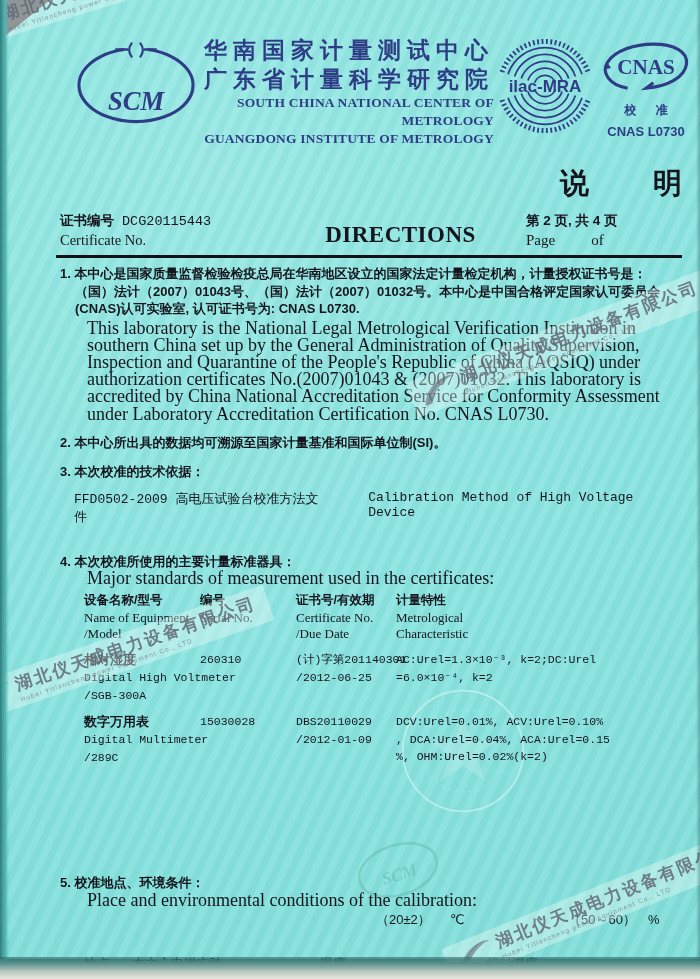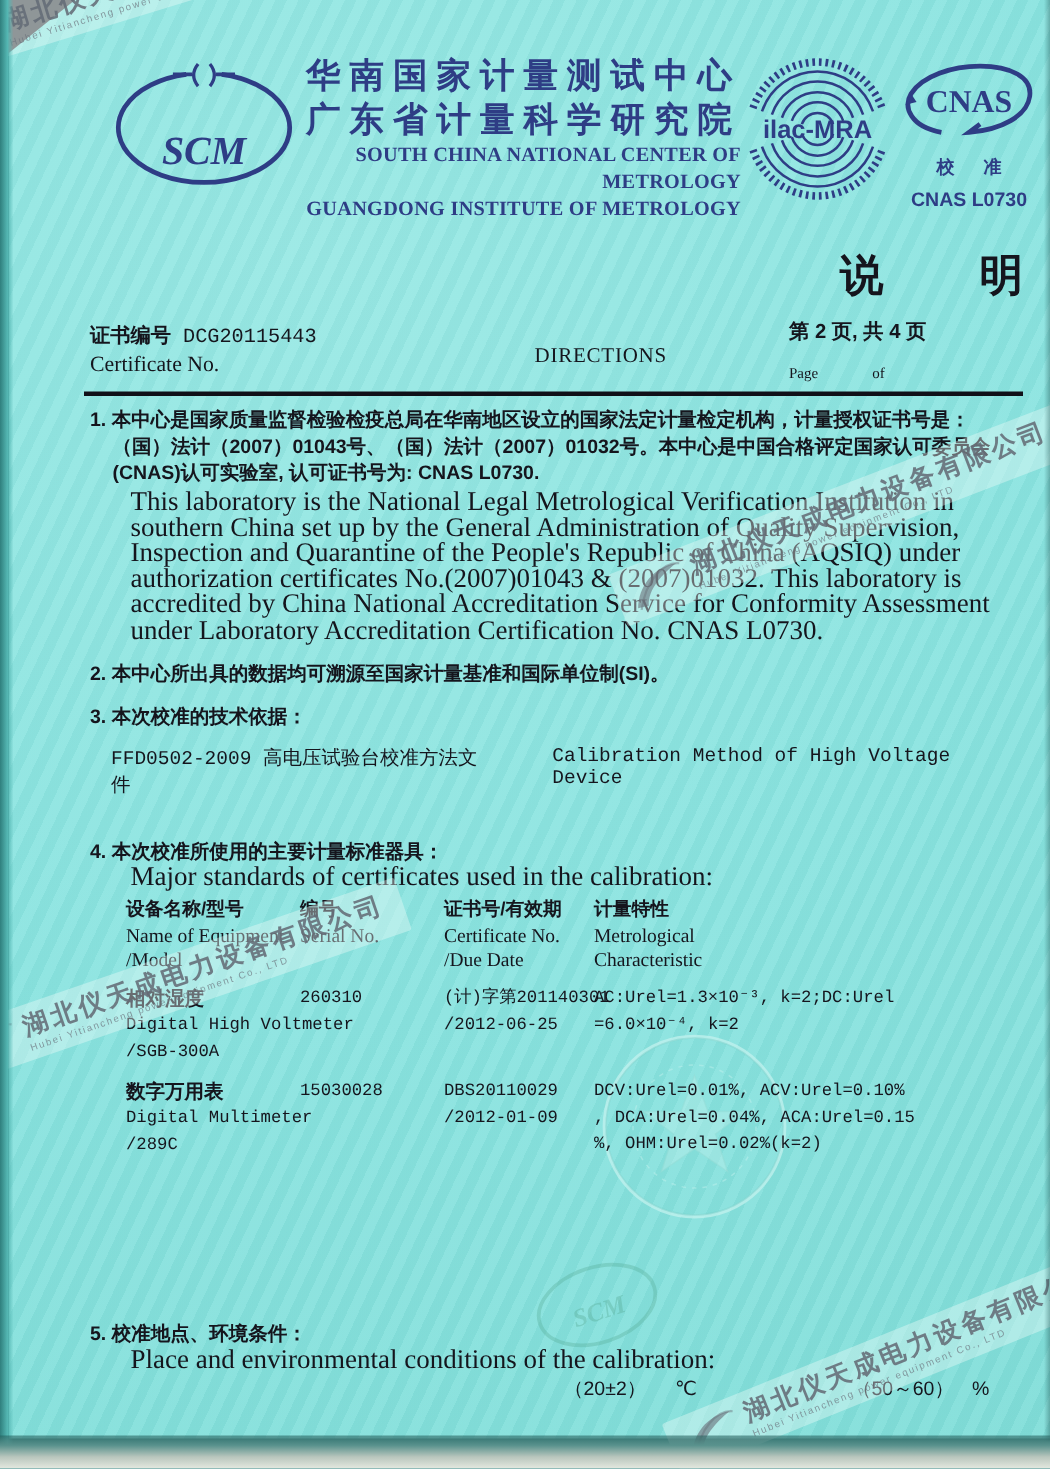--- a/index.html
+++ b/index.html
@@ -30,24 +30,24 @@
   .cnas-cn { font-size:12px; font-weight:700; letter-spacing:8px; color:#2e3d85; margin-top:2px; padding-left:8px; }
   .cnas-no { font-size:13px; font-weight:700; color:#2e3d85; margin-top:5px; }
 
   
   .main-title { text-align:right; font-size:29px; font-weight:700; letter-spacing:2px; margin-top:16px; white-space:pre; }
   .certrow { display:flex; margin-top:8px; align-items:center; }
   .certrow-left { width:215px; }
   .cert-line1 { font-size:13.5px; font-weight:700; }
   .cert-no { font-weight:400; font-size:13.5px; margin-left:8px; }
   .cert-line2 { font-size:14.5px; margin-top:2px; }
-  .certrow-mid { flex:1; text-align:center; font-size:14px; font-weight:400; letter-spacing:0.5px; padding-top:8px; }
+  .certrow-mid { flex:1; text-align:center; font-size:23px; font-weight:700; letter-spacing:0.5px; padding-top:8px; }
   .certrow-right { width:158px; }
   .page-cn { font-size:13.5px; font-weight:700; white-space:pre; }
-  .page-en { font-size:10px; margin-top:14px; }
+  .page-en { font-size:15px; margin-top:2px; }
   .page-en .of { margin-left:36px; }
   .rule1 { height:3px; background:#101018; margin-top:6px; margin-left:-4px; width:626px; }
 
   
   .sec { margin-top:0; }
   .cn-par { font-size:13px; line-height:17.5px; font-weight:600; padding-left:15px; text-indent:-15px; }
   .en-par { font-size:18px; line-height:17.2px; margin-left:27px; margin-top:2px; }
   .doc-line { display:flex; gap:40px; margin-left:14px; margin-top:9px; font-size:13px; }
 
   
@@ -182,21 +182,21 @@
       <div class="sec" style="margin-top:12px;">
         <div class="cn-par">3. 本次校准的技术依据：</div>
         <div class="doc-line">
           <span class="mono">FFD0502-2009 高电压试验台校准方法文件</span>
           <span class="mono">Calibration Method of High Voltage Device</span>
         </div>
       </div>
 
       <div class="sec" style="margin-top:27px;">
         <div class="cn-par">4. 本次校准所使用的主要计量标准器具：</div>
-        <div class="en-par serif" style="margin-top:0;">Major standards of certificates used in the calibration:</div>
+        <div class="en-par serif" style="margin-top:0;">Major standards of measurement used in the certificates:</div>
 
         <div class="std-table">
           <div>
             <div class="th-cn">设备名称/型号</div>
             <div class="th-en">Name of Equipment
 /Model</div>
           </div>
           <div>
             <div class="th-cn">编号</div>
             <div class="th-en">Serial No.</div>

